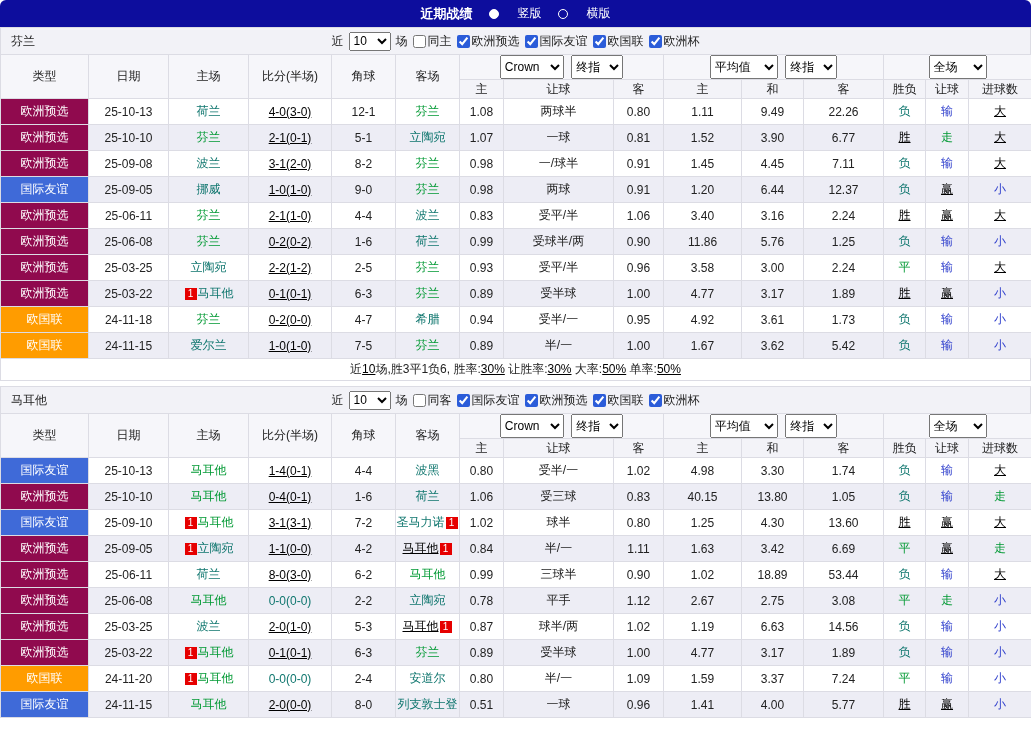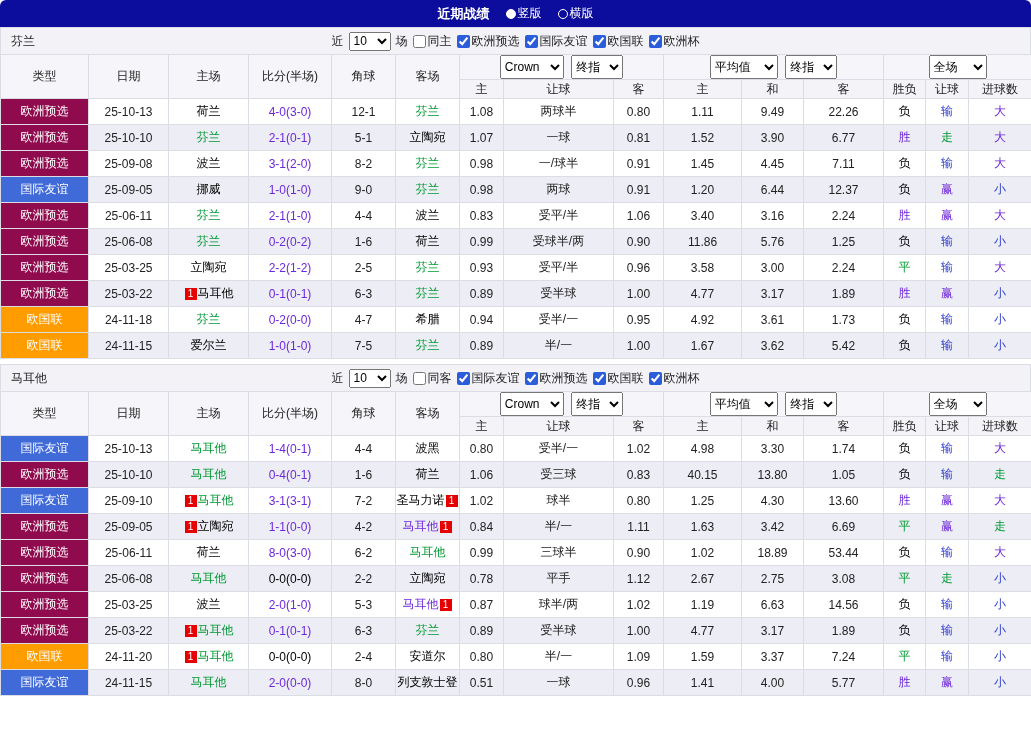--- a/index.html
+++ b/index.html
@@ -18,21 +18,21 @@
     height: 27px;
     background: #0d0d9d;
     border-radius: 6px 6px 0 0;
     display: flex;
     align-items: center;
     justify-content: center;
     gap: 16px;
     color: #fff;
   }
   .topbar .title { font-weight: bold; font-size: 13px; font-family: Liberation Serif, serif; }
-  .opt { display: inline-flex; align-items: center; gap: 2px; cursor: pointer; }
+  .opt { display: inline-flex; align-items: center; gap: 19px; cursor: pointer; }
   .radio {
     width: 10px; height: 10px;
     border: 1px solid #fff; border-radius: 50%;
     display: inline-block; background: transparent;
   }
   .radio.sel { background: #fff; }
 
   
   .sec2 { margin-top: 5px; }
   .sec-head {
@@ -66,24 +66,24 @@
   .w64 { width: 64px; } .w68 { width: 68px; }
 
   tbody td { height: 26px; }
   tbody tr.alt { background: #ededf5; }
 
   td.type { color: #fff; }
   .bg-purple { background: #900a4e; }
   .bg-blue   { background: #3f6ad8; }
   .bg-orange { background: #ff9c00; }
 
-  .c-red   { color: #6d28d9; }
+  .c-red   { color: #000000; text-decoration: underline; }
   .c-green { color: #009933; }
   .c-blue  { color: #2e3ecc; }
-  .c-black { color: #000000; }
+  .c-black { color: #0f766e; }
 
   .redcard {
     display: inline-block;
     background: #e60000; color: #fff;
     font-size: 10px; line-height: 12px;
     width: 12px; height: 12px;
     margin: 0 1px; vertical-align: middle;
   }
 
   .summary {
@@ -359,20 +359,21 @@
             <td>1.00</td>
             <td>1.67</td>
             <td>3.62</td>
             <td>5.42</td>
             <td class="c-black">负</td>
             <td class="c-blue">输</td>
             <td class="c-blue">小</td>
           </tr>
         </tbody>
     </table>
+    <div class="summary"><span>近</span><span class="c-red">10</span><span>场,胜3平1负6, 胜率:</span><span class="c-red">30%</span><span> 让胜率:</span><span class="c-red">30%</span><span> 大率:</span><span class="c-red">50%</span><span> 单率:</span><span class="c-red">50%</span></div>
   </div>
 
   <div class="sec sec2">
     <div class="sec-head">
       <span class="team">马耳他</span>
       <div class="filters">
         <span>近</span>
         <select class="w42">
           <option>10</option>
         </select>

